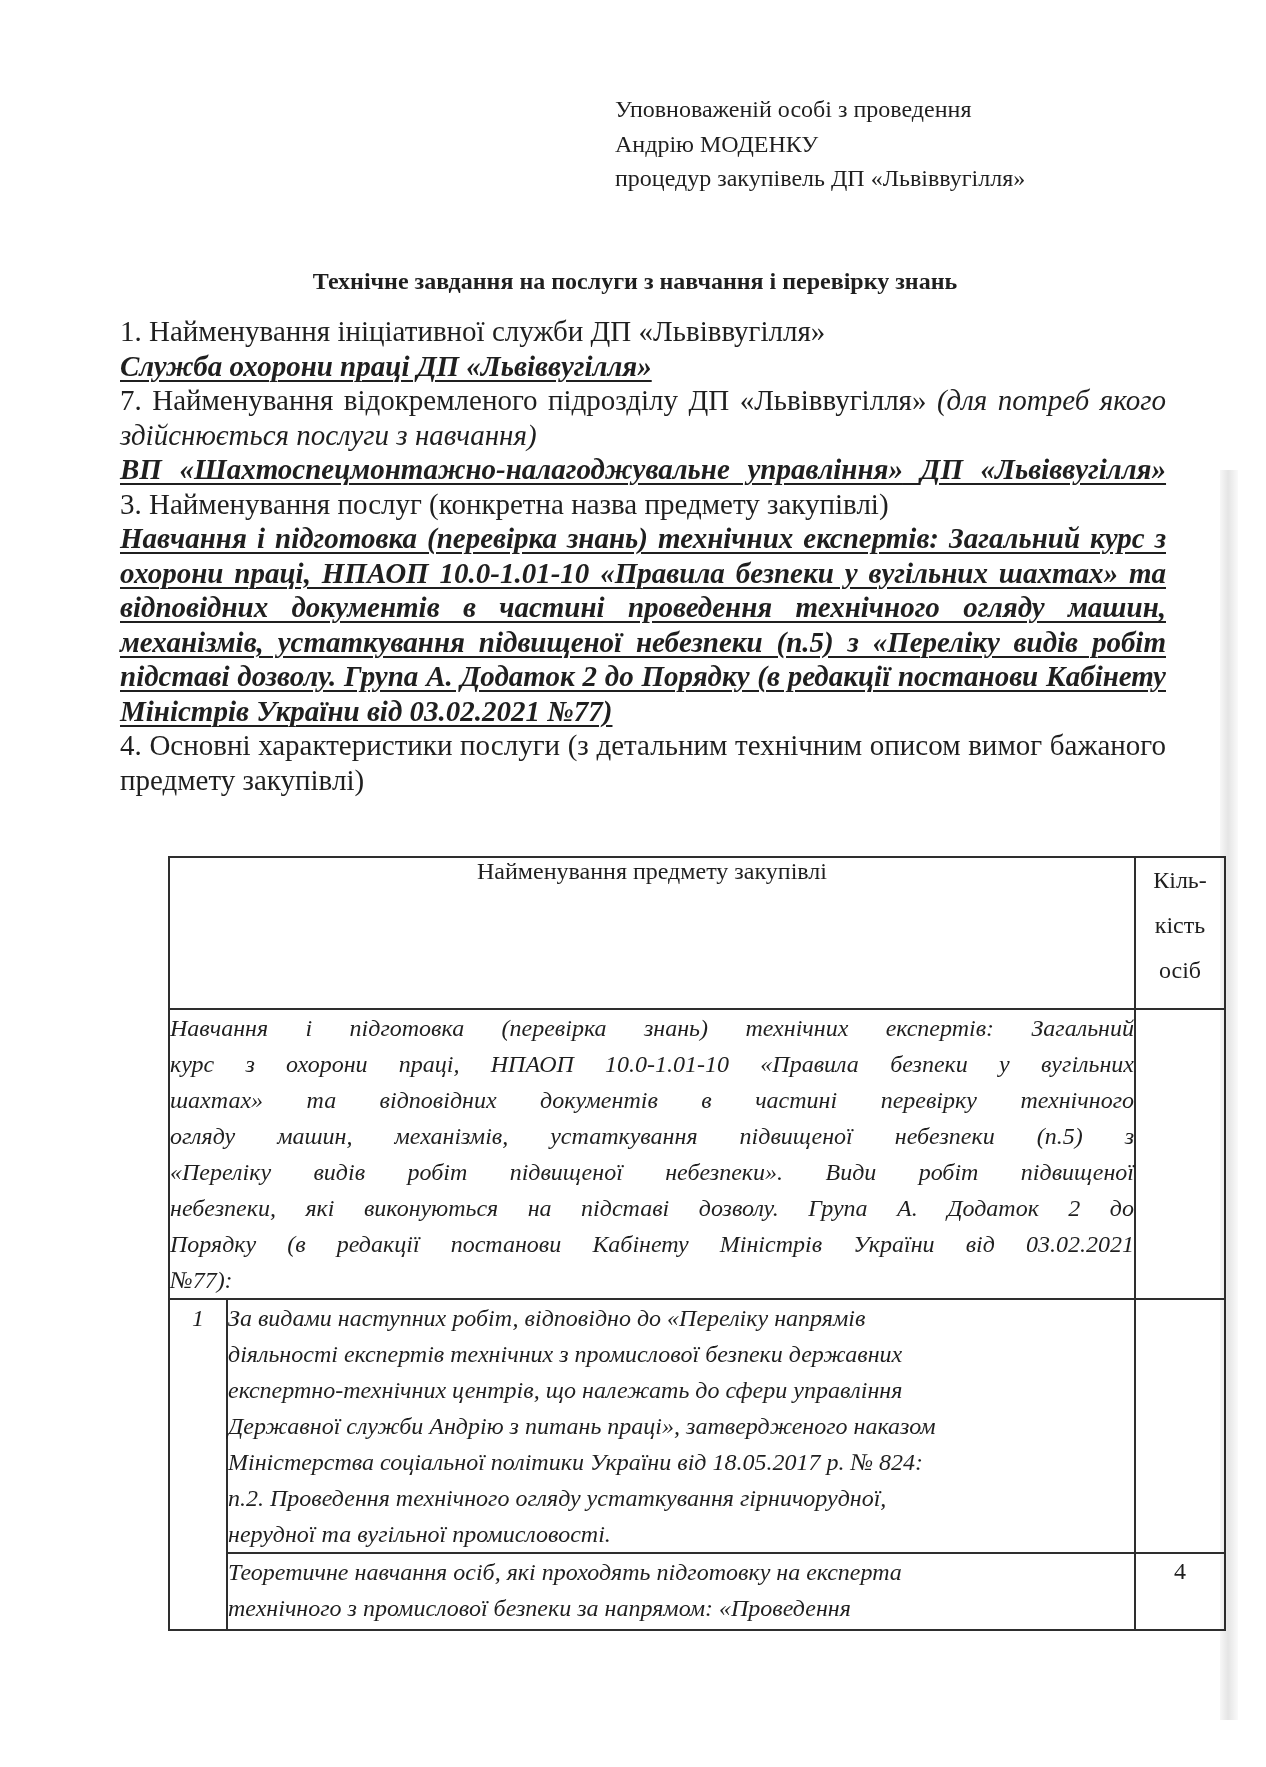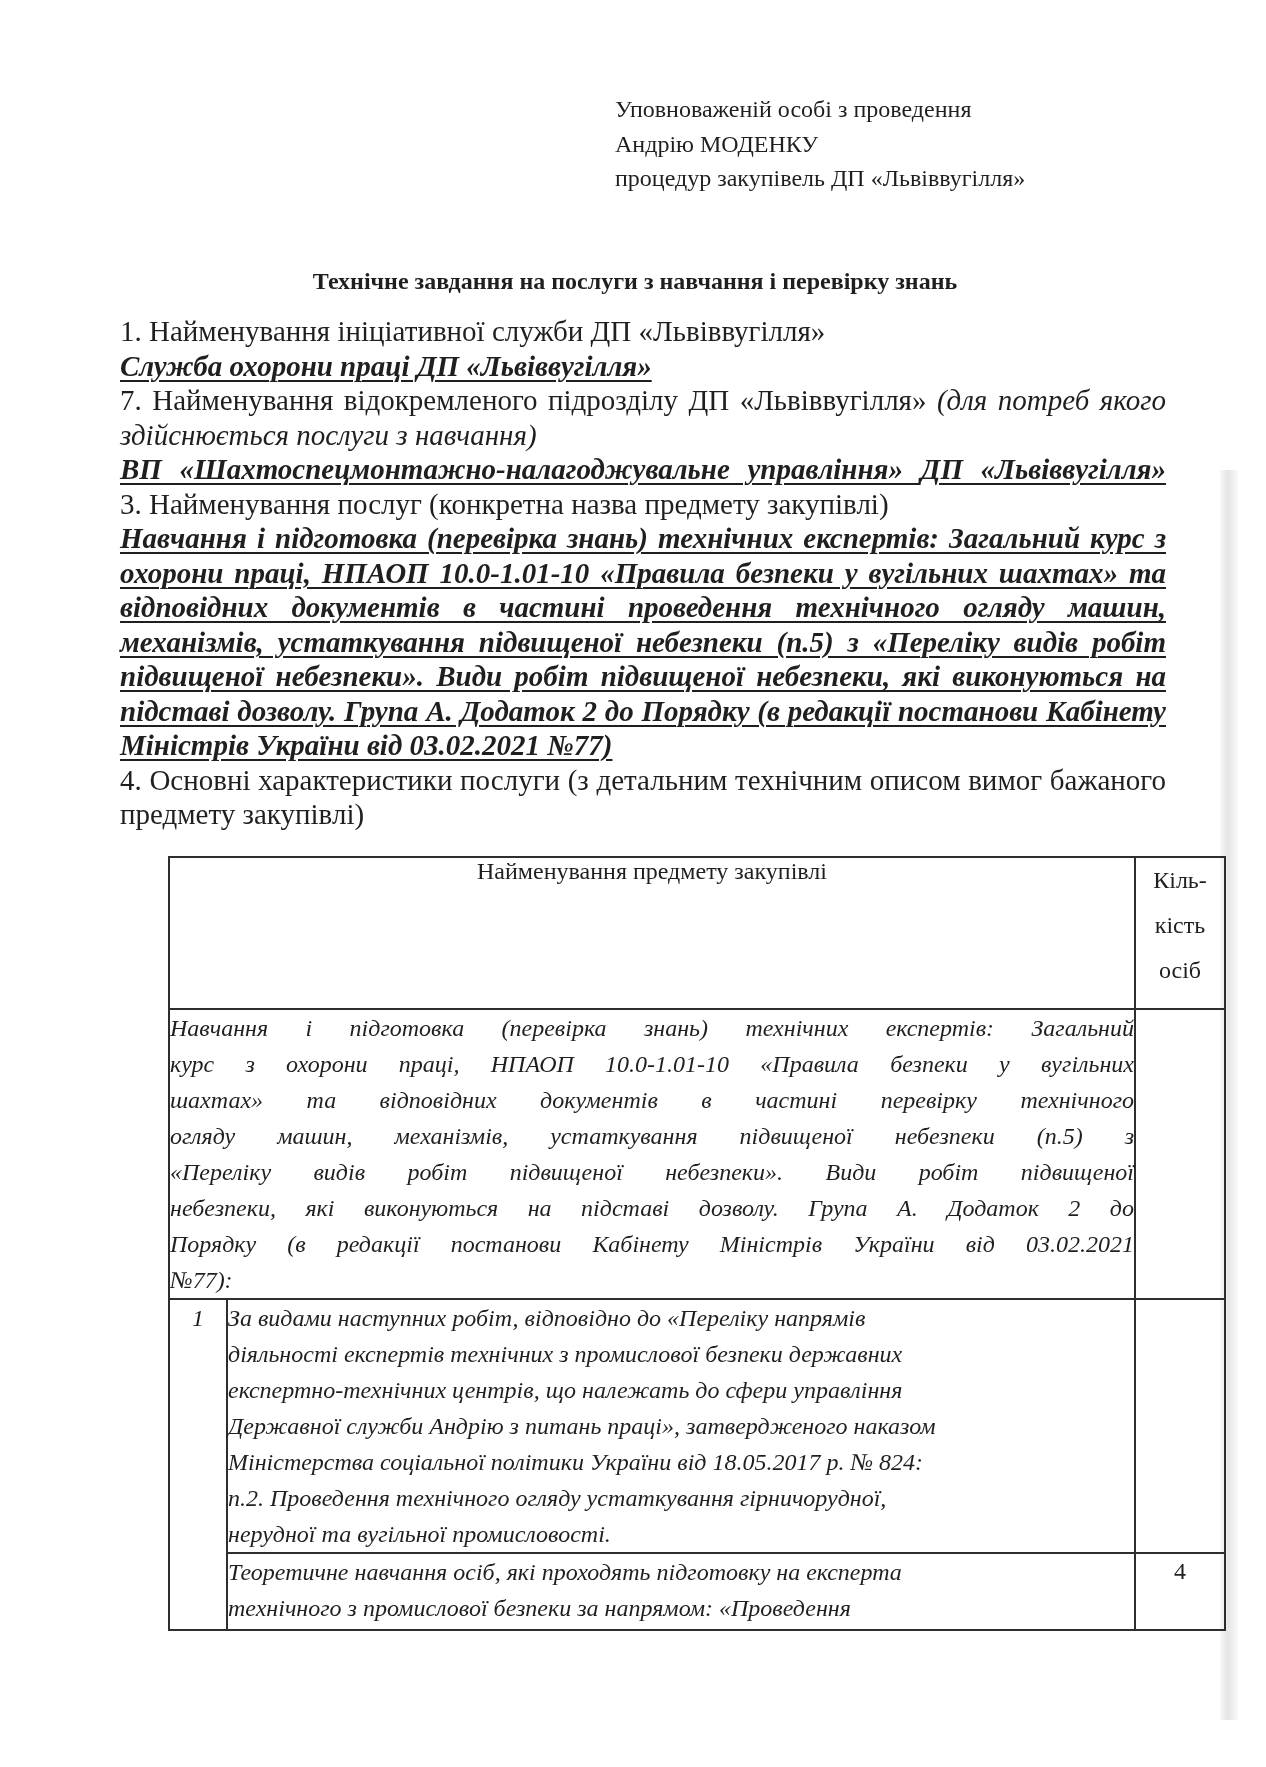--- a/index.html
+++ b/index.html
@@ -111,21 +111,20 @@
     <p class="biu u jl">
       <span>ВП «Шахтоспецмонтажно-налагоджувальне управління»</span> <span>ДП «Львіввугілля»</span>
     </p>
 
     <p>3.  Найменування послуг (конкретна назва предмету закупівлі)</p>
     <div class="biu u">
         <div class="tl">Навчання і підготовка (перевірка знань) технічних експертів:  Загальний курс з</div>
         <div class="tl">охорони праці, НПАОП 10.0-1.01-10 «Правила безпеки у вугільних шахтах» та</div>
         <div class="tl">відповідних документів в частині проведення технічного огляду машин,</div>
         <div class="tl">механізмів, устаткування підвищеної небезпеки (п.5) з «Переліку видів робіт</div>
-        <div class="tl">підвищеної небезпеки». Види робіт підвищеної небезпеки, які виконуються на</div>
         <div class="tl">підставі дозволу. Група А. Додаток 2 до Порядку (в редакції постанови Кабінету</div>
         <div class="tl last">Міністрів України від 03.02.2021 №77)</div>
       </div>
 
     <p class="item4">
       <span class="jl" style="display:block">4. Основні характеристики послуги (з детальним технічним описом вимог бажаного</span>
       <span style="display:block">предмету закупівлі)</span>
     </p>
   </div>
 

